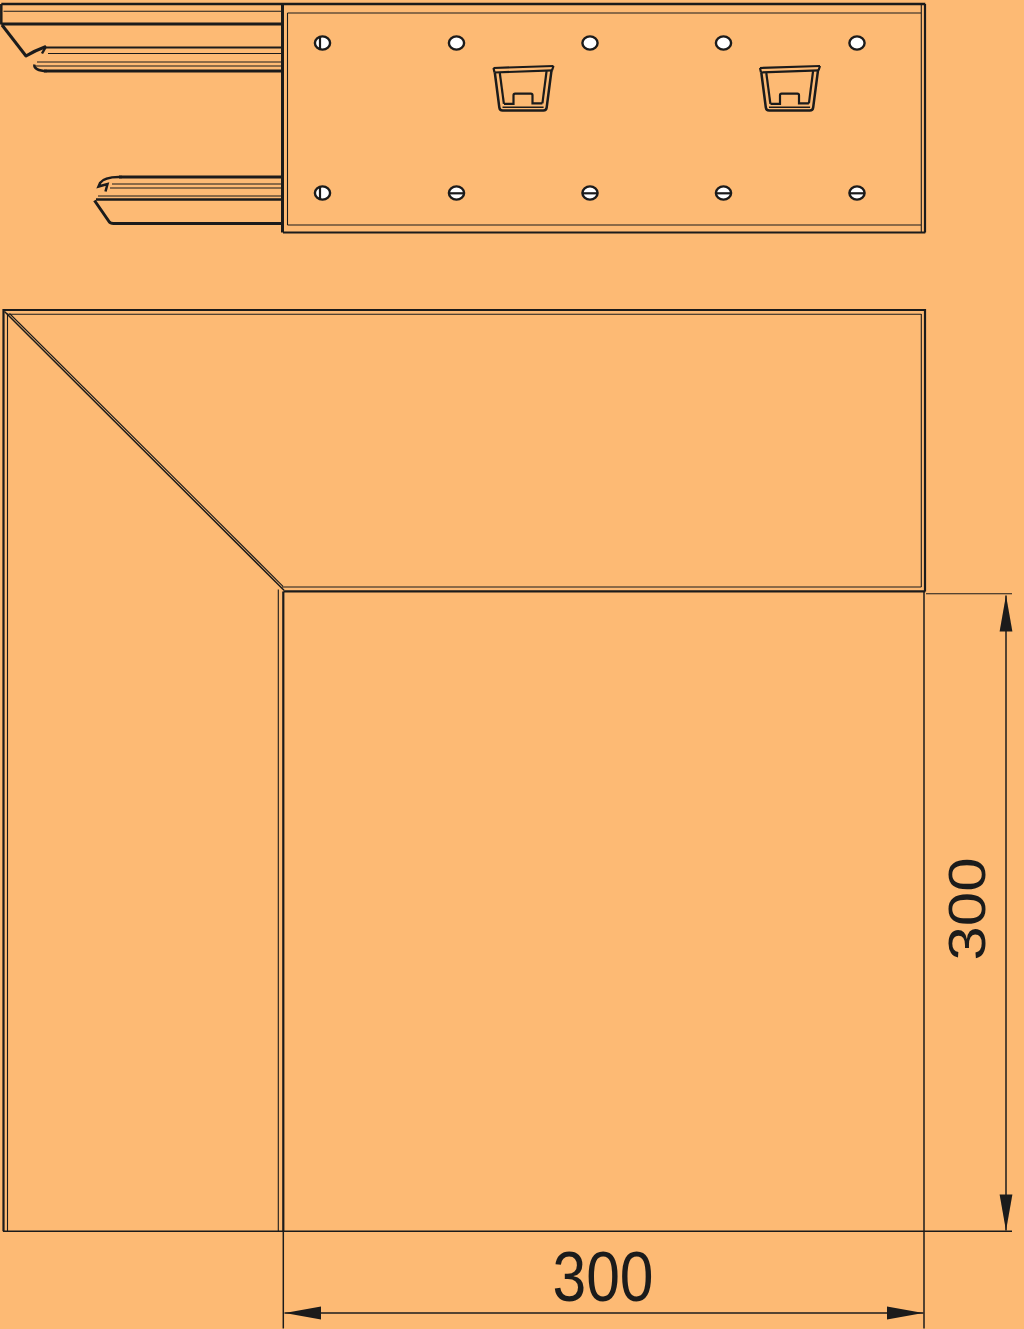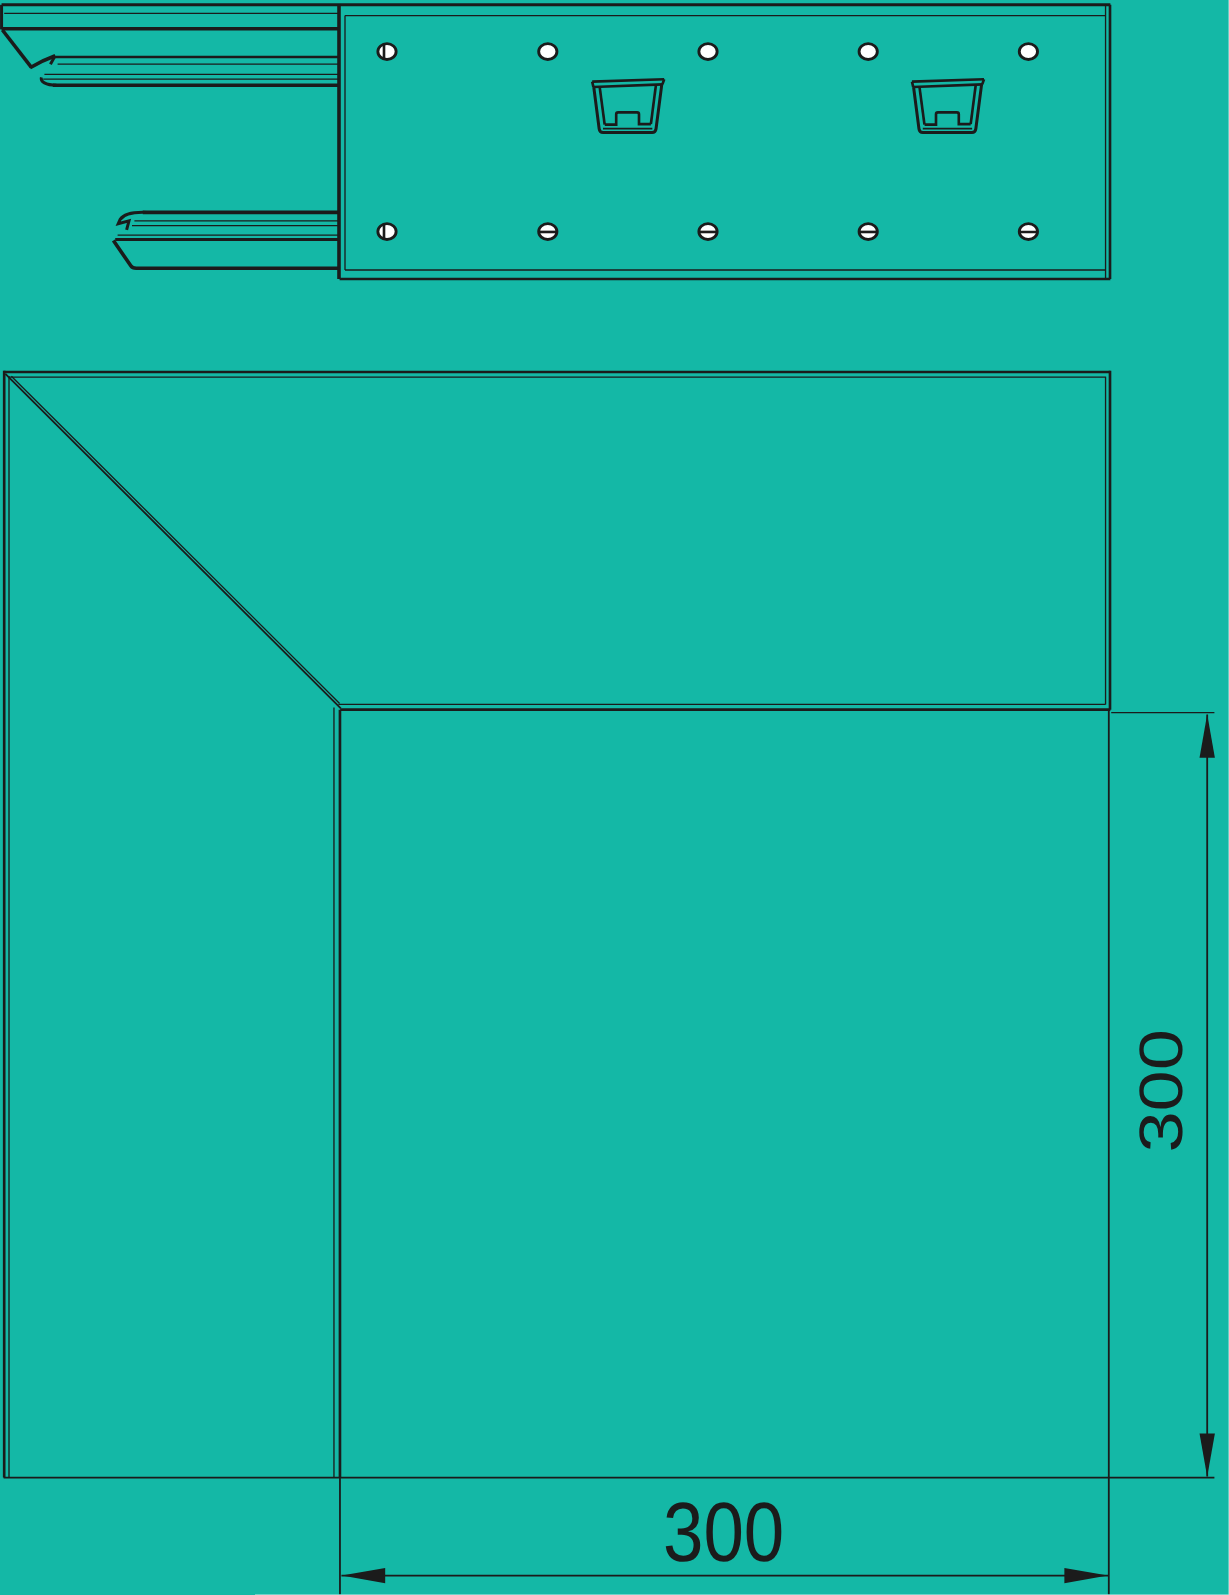--- a/index.html
+++ b/index.html
@@ -1,16 +1,16 @@
 <!DOCTYPE html>
 <html><head>
 <meta charset="utf-8">
 <style>
   html,body{margin:0;padding:0;background:#ffffff;}
-  .page{width:1024px;height:1329px;position:relative;background:#14b8a6;overflow:hidden;}
+  .page{width:1024px;height:1329px;position:relative;background:#fdba74;overflow:hidden;}
   svg{display:block;}
   .ln{stroke:#1b1b1b;fill:none;stroke-linecap:butt;stroke-linejoin:miter;}
   .w1{stroke-width:1.1px;}
   .w14{stroke-width:1.5px;}
   .w2{stroke-width:2.2px;}
   .w25{stroke-width:2.5px;}
   .w3{stroke-width:3px;}
   .hole{fill:#ffffff;stroke:#1b1b1b;stroke-width:2.4px;}
   .arrow{fill:#1b1b1b;stroke:none;}
   .dimtext{font-family:"Liberation Sans","DejaVu Sans",sans-serif;fill:#1b1b1b;}

